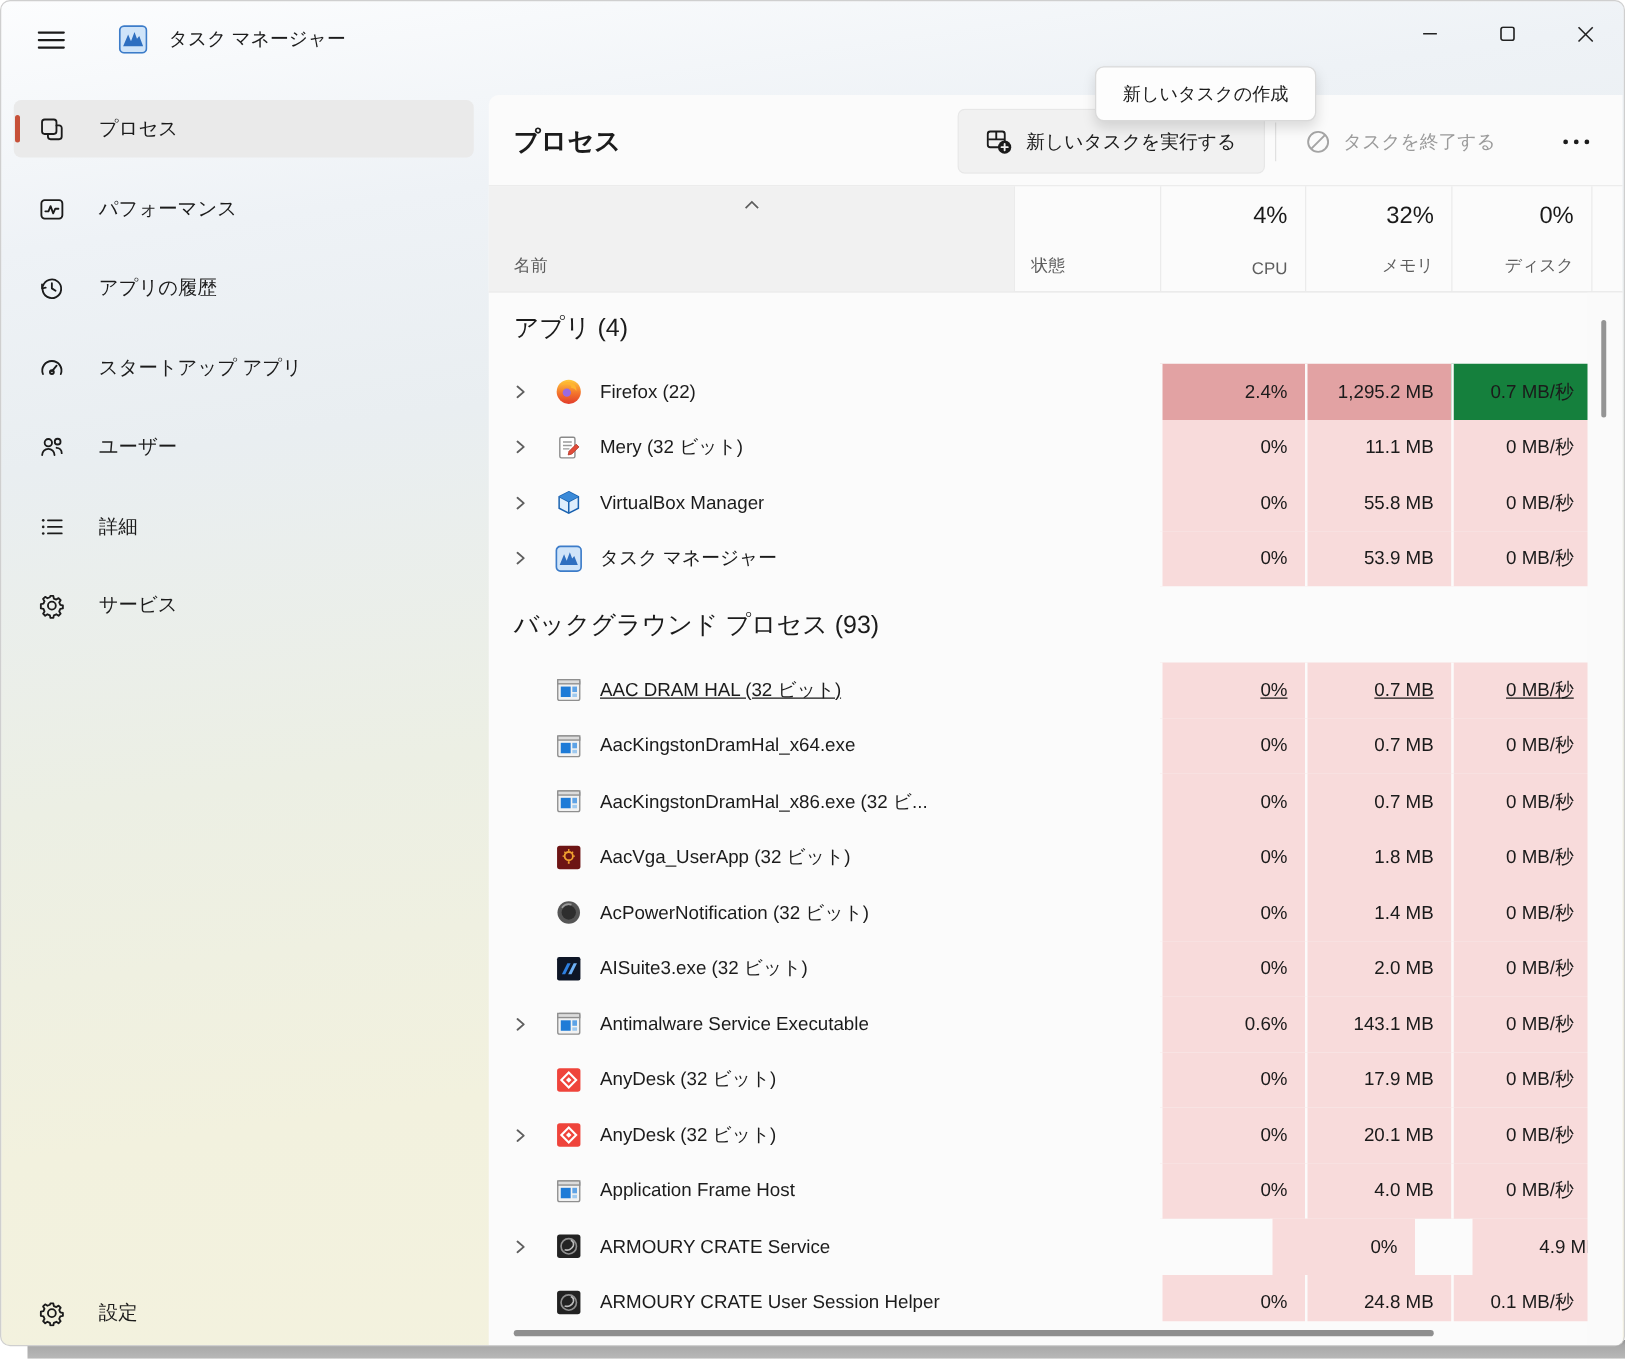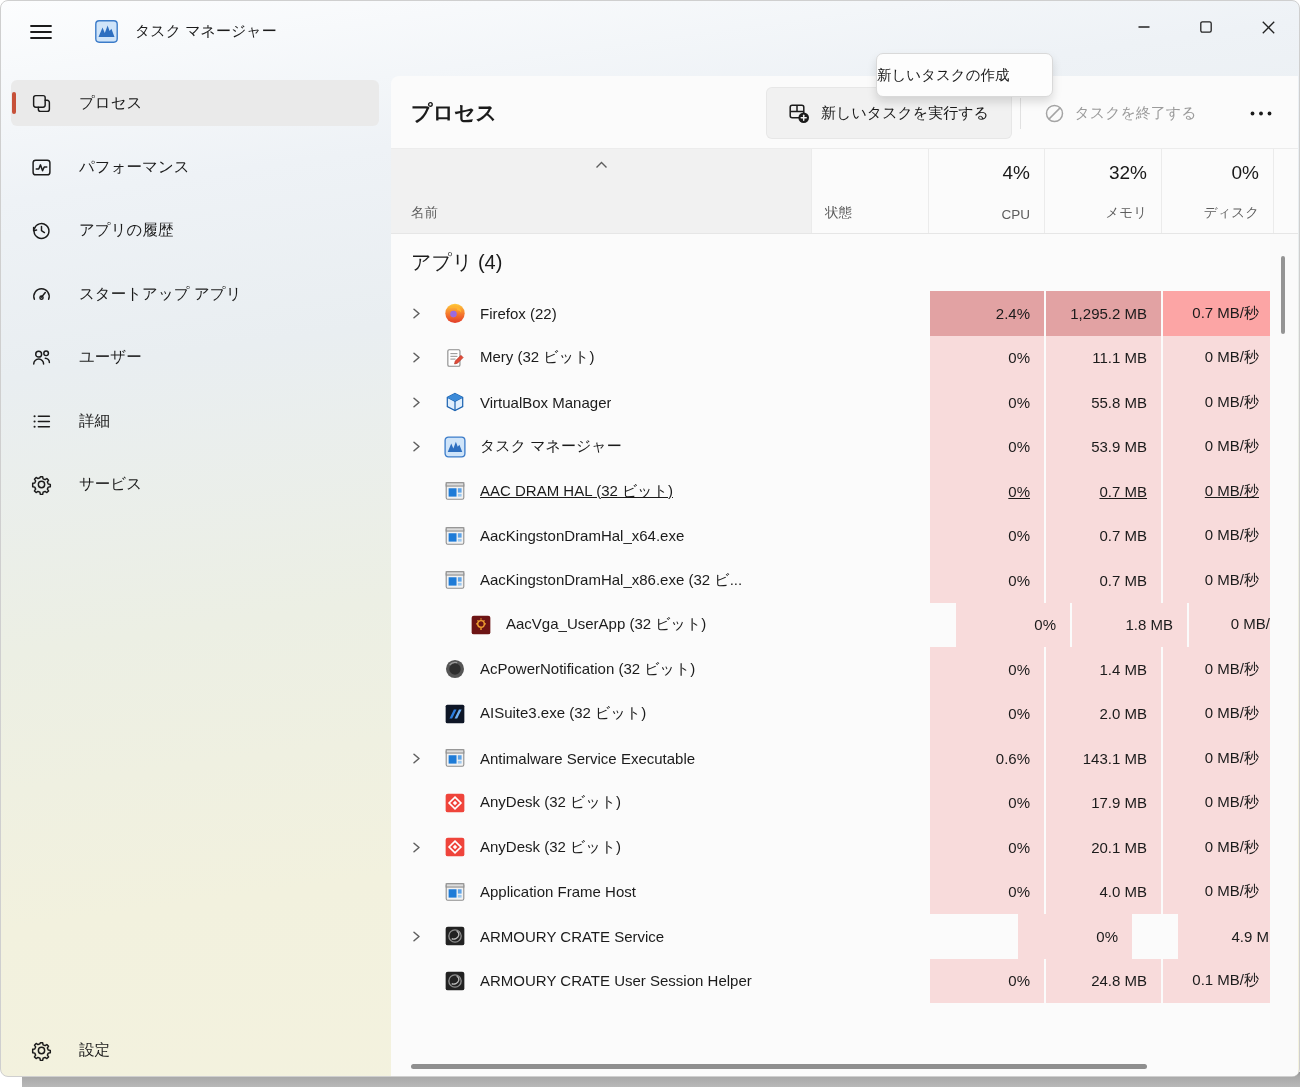--- a/index.html
+++ b/index.html
@@ -64,32 +64,32 @@
   .row { width:100%; }
   .row .cell { position:relative; display:flex; align-items:center; }
   .row .vcell { justify-content:flex-end; padding-right:14px; font-size:15px; border-left:2px solid #fbfbfb; }
   .group-row .gname { font-size:20px; padding-left:20px; display:flex; align-items:center;text-align:right; }
   .name-cell { padding-left:20px; }
   .chev { width:26px; flex:0 0 auto; display:flex; align-items:center; color:#5f5f5f; }
   .chev.empty svg { visibility:hidden; }
   .picon { width:22px; height:22px; flex:0 0 auto; margin-left:7px; }
   .pname { margin-left:14px; font-size:15px; white-space:nowrap; overflow:hidden; }
   .h-l { background:#f8dbdb; }
-  .h-m { background:#fca5a5; }
+  .h-m { background:#15803d; }
   .h-d { background:#e2a2a3; }
 
   .body-fade { position:absolute; left:0; right:0; bottom:0; height:19px; background:#fbfbfb; }
   .vscroll-track { position:absolute; top:0; bottom:0; right:0; width:28px; background:#fafafa; }
   .vscroll-thumb { position:absolute; right:13px; top:180px; width:4.5px; height:78px; border-radius:3px; background:#949494; }
   .hscroll-thumb { position:absolute; left:20px; top:988px; width:736px; height:4.5px; border-radius:3px; background:#8f8f8f; }
 
   
   .tooltip { position:absolute; left:875px; top:52px; width:177px; height:44px; background:#fdfdfd;
     border:1px solid #d9d9d9; border-radius:7px; box-shadow:0 5px 10px rgba(0,0,0,0.13);
-    display:flex; align-items:center; justify-content:flex-start; font-size:14.5px; z-index:50; }
+    display:flex; align-items:center; justify-content:center; font-size:14.5px; z-index:50; }
 </style>
 </head>
 <body>
 
 <div id="stage">
   <div class="bottom-strip"></div>
 
   <div class="window">
 
     <div class="titlebar">
@@ -352,20 +352,28 @@
                     <path d="M3.4 14.6 L6.6 6.8 L8.5 11.4 L10.8 5.2 L12.5 9.8 L14 8 L16.6 14.6 Z" fill="#2e6fc0"></path>
                   </svg></span>
          <span class="pname">タスク マネージャー</span>
        </div>
        <div class="cell"></div>
        <div class="cell vcell h-l">0%</div>
        <div class="cell vcell h-l">53.9 MB</div>
        <div class="cell vcell h-l">0 MB/秒</div>
        <div class="cell"></div>
             </div>
+            <div class="row group-row grid-cols" style="height: 61px;">
+              <div class="cell gname">バックグラウンド プロセス (93)</div>
+    <div class="cell"></div>
+              <div class="cell"></div>
+              <div class="cell"></div>
+              <div class="cell"></div>
+              <div class="cell"></div>
+            </div>
             <div class="row grid-cols" style="height: 44.5px; text-decoration: underline;">
               <div class="cell name-cell">
          <span class="chev empty">
                   <svg width="11" height="13" viewBox="0 0 11 13">
                     <path d="M3 2.2 L8 6.5 L3 10.8" fill="none" stroke="#5f5f5f" stroke-width="1.5" stroke-linecap="round" stroke-linejoin="round"></path>
                   </svg>
                 </span>
          <span class="picon"><svg width="100%" height="100%" viewBox="0 0 20 20">
                     <rect x="2" y="2.5" width="16" height="15" rx="1.4" fill="#f2f2f2" stroke="#8f8f8f"></rect>
                     <rect x="2" y="2.5" width="16" height="3" fill="#dcdcdc" stroke="#8f8f8f"></rect>
@@ -418,21 +426,21 @@
                     <rect x="12.6" y="12.6" width="3.4" height="2.5" fill="#9ec9ef"></rect>
                   </svg></span>
          <span class="pname">AacKingstonDramHal_x86.exe (32 ビ...</span>
        </div>
        <div class="cell"></div>
        <div class="cell vcell h-l">0%</div>
        <div class="cell vcell h-l">0.7 MB</div>
        <div class="cell vcell h-l">0 MB/秒</div>
        <div class="cell"></div>
             </div>
-            <div class="row grid-cols" style="height: 44.5px; padding-left: 26px;">
+            <div class="row grid-cols" style="height: 44.5px;">
               <div class="cell name-cell">
          <span class="chev empty">
                   <svg width="11" height="13" viewBox="0 0 11 13">
                     <path d="M3 2.2 L8 6.5 L3 10.8" fill="none" stroke="#5f5f5f" stroke-width="1.5" stroke-linecap="round" stroke-linejoin="round"></path>
                   </svg>
                 </span>
          <span class="picon"><svg width="100%" height="100%" viewBox="0 0 20 20">
                     <rect x="1.5" y="1.5" width="17" height="17" rx="2" fill="#6d1414"></rect>
                     <circle cx="10" cy="9" r="3" fill="none" stroke="#f0a030" stroke-width="1.3"></circle>
                     <line x1="10" y1="12.8" x2="10" y2="14.6" stroke="#f0a030" stroke-width="1.3"></line>

